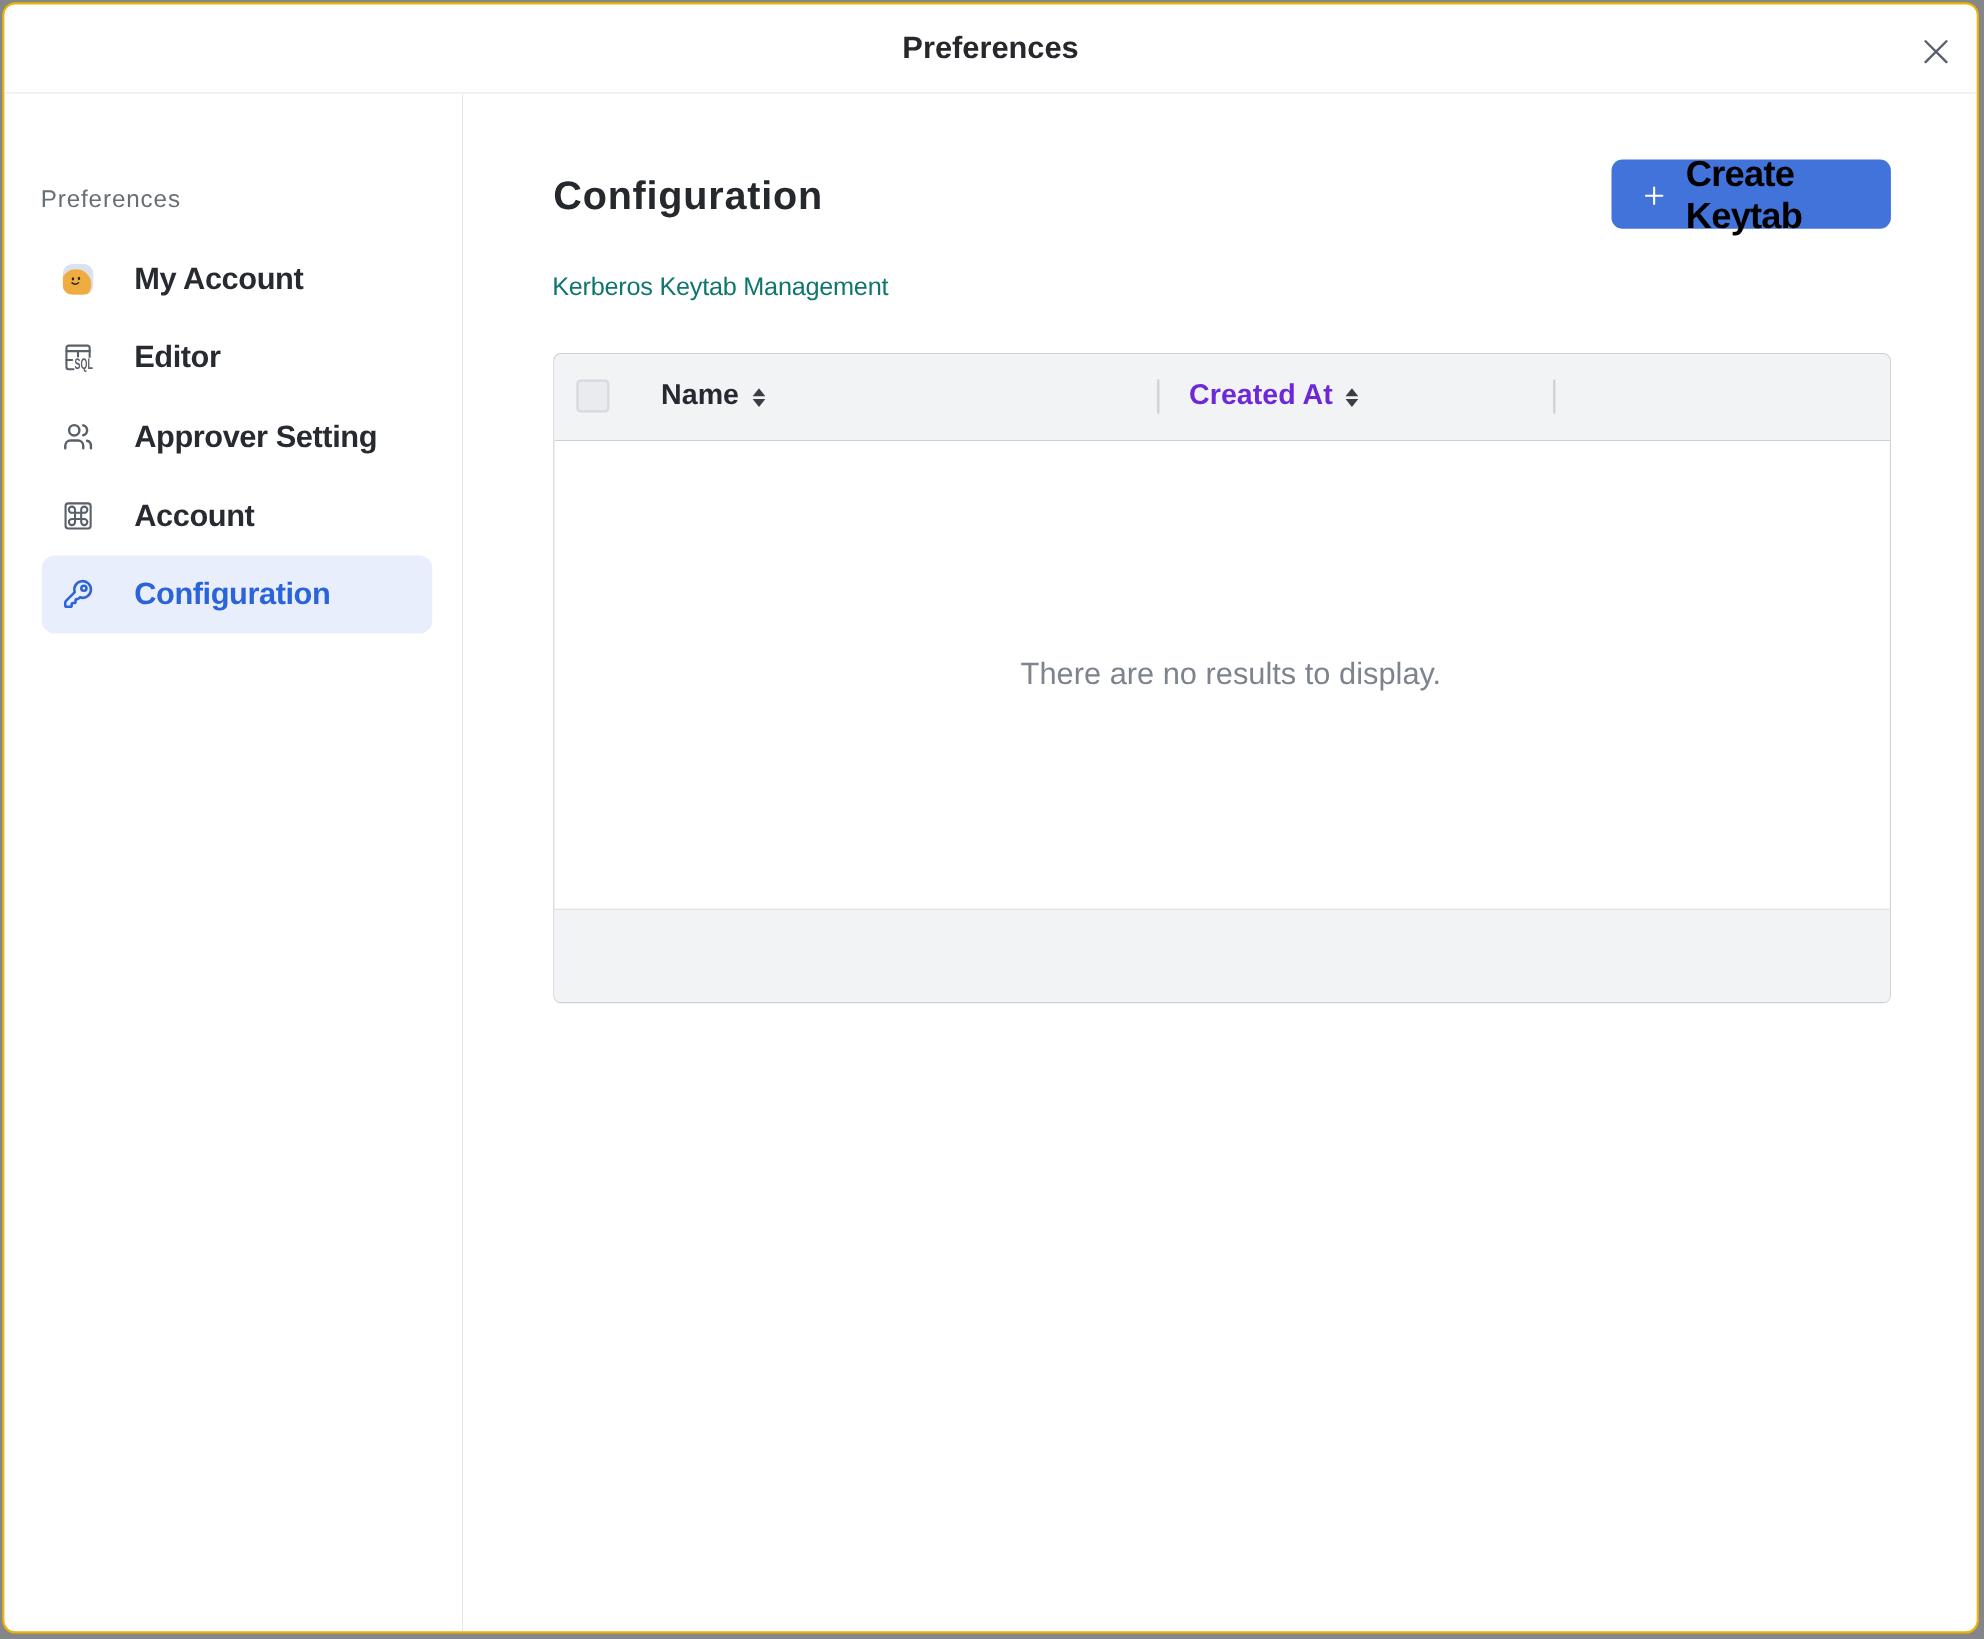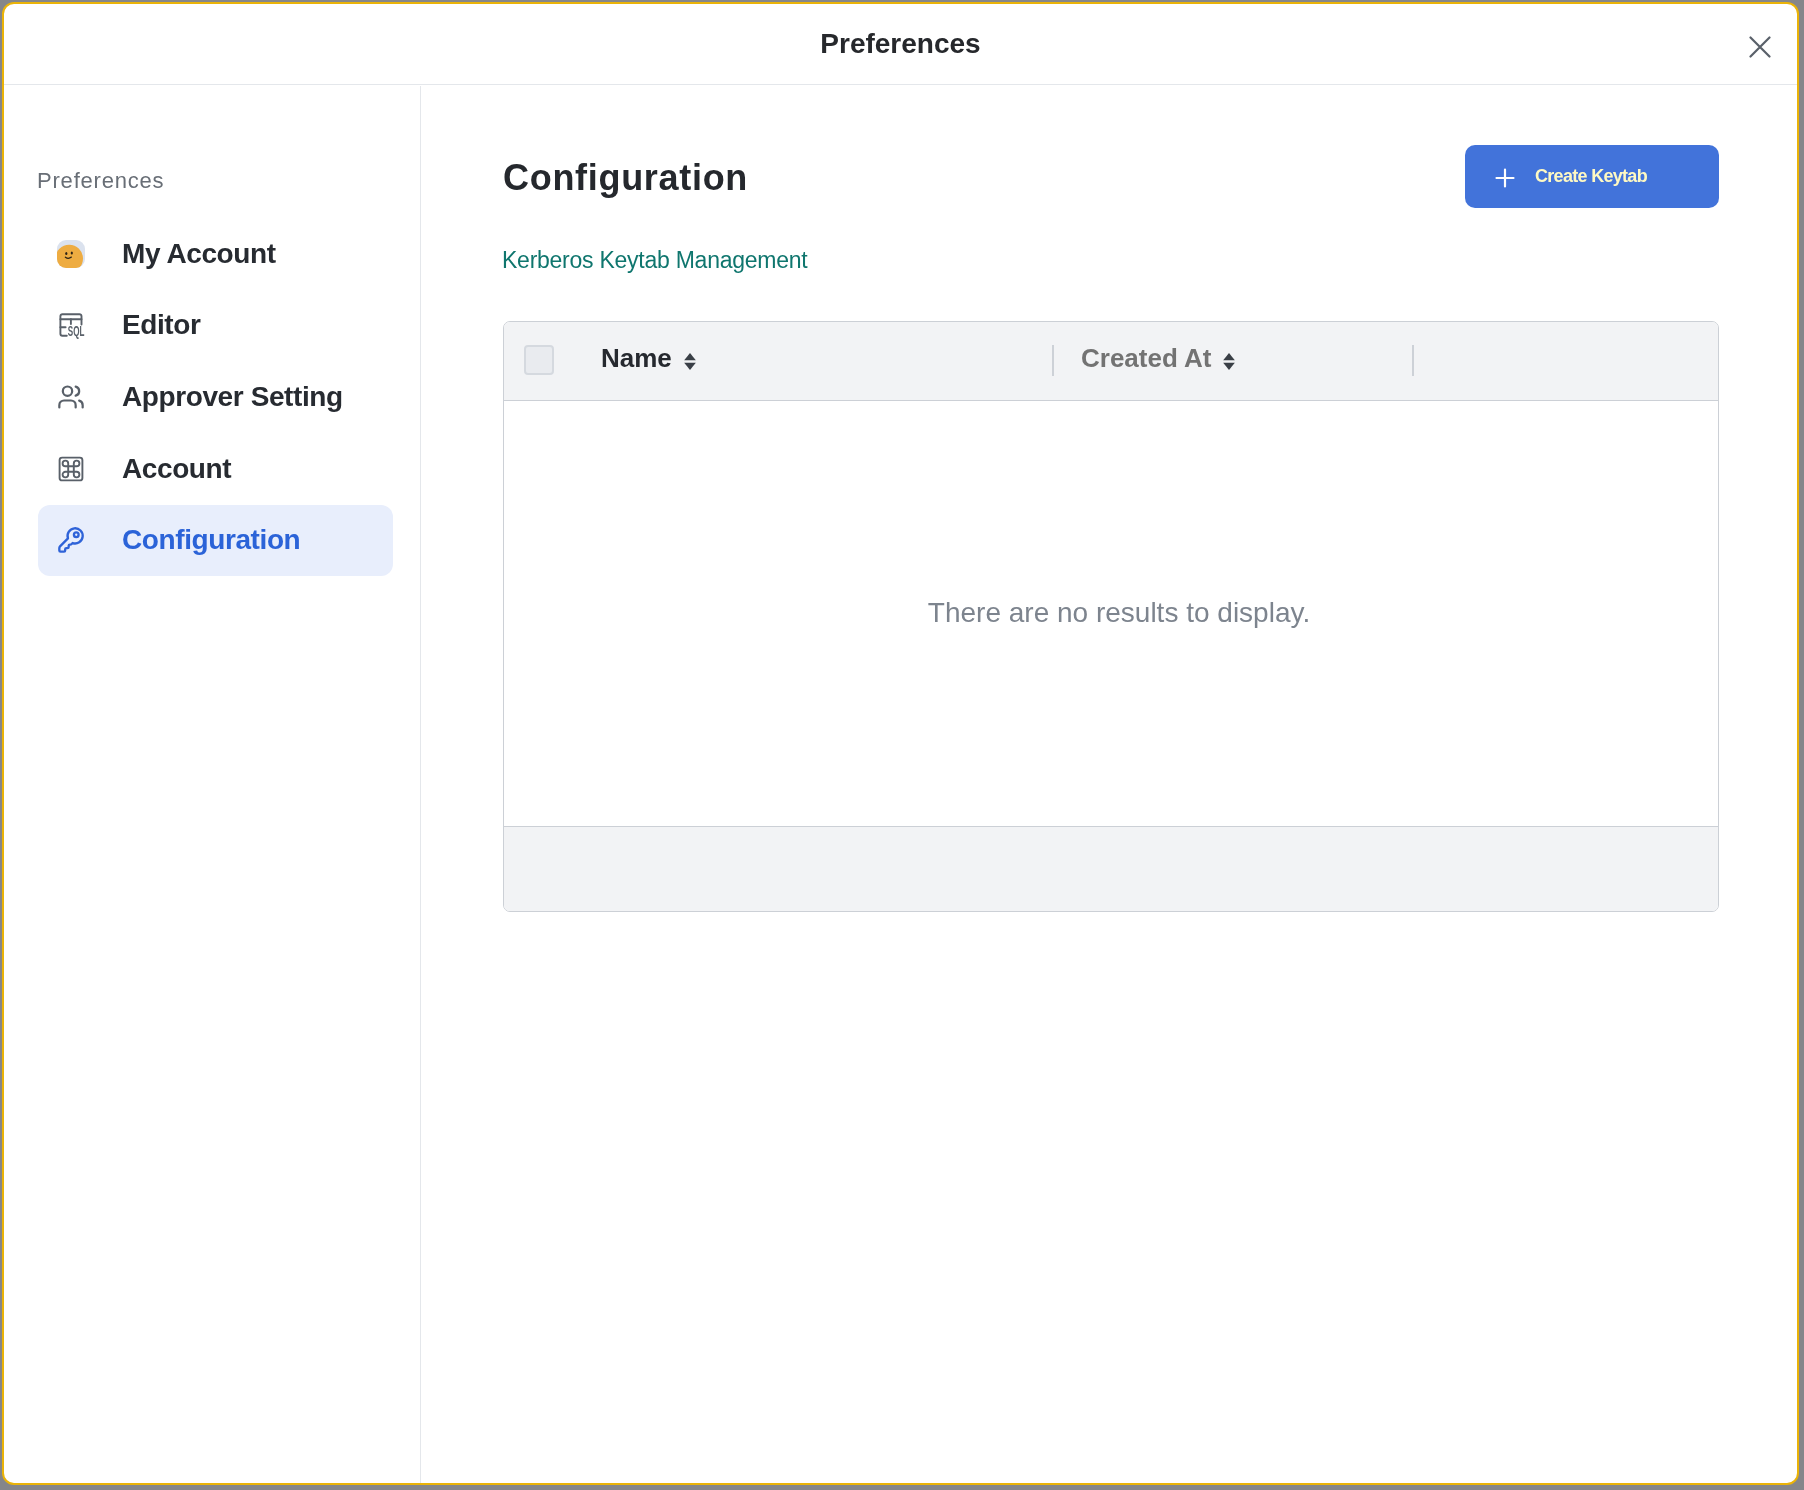--- a/index.html
+++ b/index.html
@@ -22,30 +22,30 @@
   .mi .txt { font-size:28px; font-weight:700; color:#272b31; letter-spacing:-0.4px; }
   .mi.active { background:#e8eefc; }
   .mi.active .txt { color:#2b63d8; }
   .main { position:absolute; left:417px; top:82px; right:0; bottom:0; }
   .h1 { position:absolute; left:82px; top:70px; font-size:36px; line-height:44px;
     font-weight:700; color:#25282d; letter-spacing:0.7px; }
   .btn { position:absolute; left:1044px; top:59px; width:254px; height:63px;
     background:#4273da; border-radius:10px; display:flex; align-items:center;
     padding-left:30px; }
   .btn .plus { margin-right:20px; margin-top:3px; }
-  .btn .bt { color:#fef9c3; font-size:18px; font-weight:700; letter-spacing:-0.7px; }
+  .btn .bt { color:#000000; font-size:33px; font-weight:700; letter-spacing:-0.7px; }
   .sec { position:absolute; left:81px; top:157px; font-size:23px; line-height:34px; color:#0f766e; letter-spacing:-0.25px; }
   .tbl { position:absolute; left:82px; top:235px; width:1216px; height:591px;
     border:1px solid #ccd0d6; border-radius:7px; background:#fff; }
   .thead { position:absolute; left:0; top:0; right:0; height:79px; background:#f2f3f5;
     border-bottom:1px solid #ccd0d6; border-radius:6px 6px 0 0; }
   .cb { position:absolute; left:20px; top:23px; width:30px; height:30px;
     background:#e9ebef; border:2px solid #d5d9df; border-radius:4px; }
   .th1 { position:absolute; left:97px; top:21px; font-size:26px; font-weight:700; color:#26292f; }
-  .th2 { position:absolute; left:577px; top:21px; font-size:26px; font-weight:700; color:#737373; }
+  .th2 { position:absolute; left:577px; top:21px; font-size:26px; font-weight:700; color:#6d28d9; }
   .sort1 { position:absolute; left:180px; top:31px; }
   .sort2 { position:absolute; left:719px; top:31px; }
   .cdiv1 { position:absolute; left:548px; top:23px; width:2px; height:31px; background:#cdd1d7; }
   .cdiv2 { position:absolute; left:908px; top:23px; width:2px; height:31px; background:#cdd1d7; }
   .noresult { position:absolute; left:16px; right:0; top:275px; text-align:center;
     font-size:28px; color:#7d848e; }
   .tfoot { position:absolute; left:0; bottom:0; right:0; height:85px; background:#f2f3f5;
     border-top:1px solid #ccd0d6; border-radius:0 0 6px 6px; }
 </style>
 </head>

